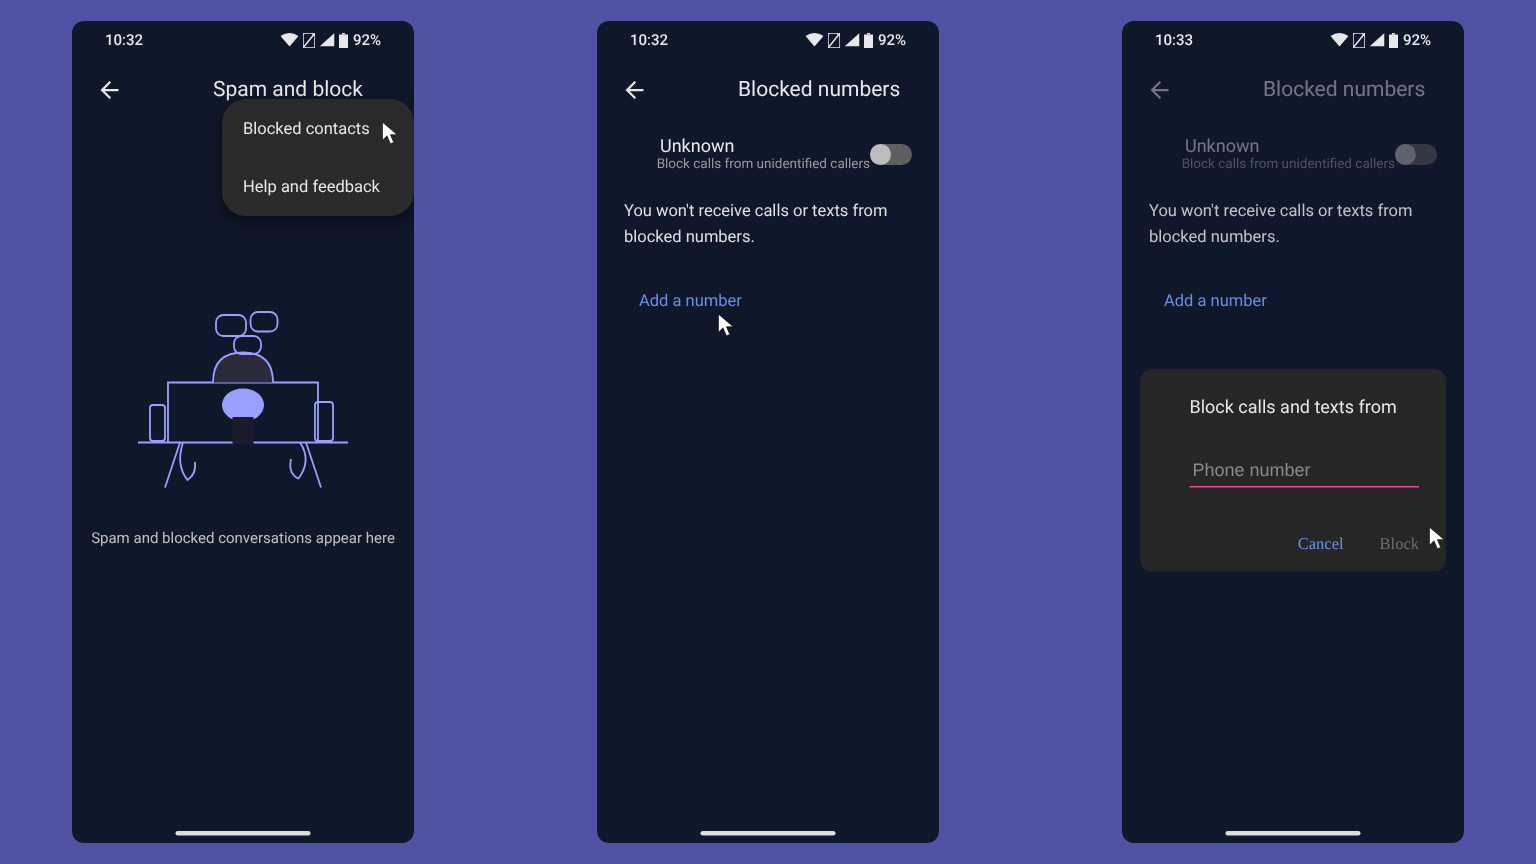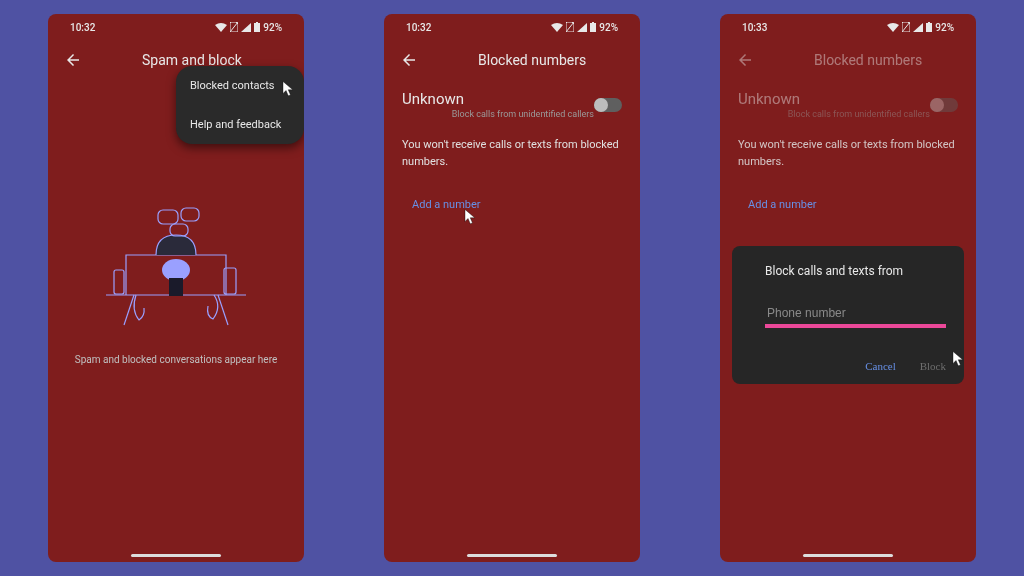--- a/index.html
+++ b/index.html
@@ -8,39 +8,39 @@
     width: 1024px;
     height: 576px;
     font-family: Roboto, -apple-system, sans-serif;
     display: flex;
     align-items: center;
     justify-content: space-between;
     padding: 14px 48px;
     gap: 60px;
   }
   .phone {
-    width: 256px;
+    width: 228px;
     height: 548px;
-    background: #7f1d1d;
+    background: #0f172a;
     border-radius: 8px;
     position: relative;
     overflow: hidden;
     color: #e8e8e8;
     flex-shrink: 0;
   }
   .status-bar {
     height: 26px;
     display: flex;
     align-items: center;
     justify-content: space-between;
     padding: 0 22px;
     font-size: 10px;
     font-weight: 500;
   }
-  .status-icons { display: flex; align-items: center; gap: 3px; }
+  .status-icons { display: flex; align-items: flex-start; gap: 3px; }
   .status-icons svg { display: block; }
   .header {
     display: flex;
     align-items: center;
     height: 40px;
     padding: 0 16px;
     gap: 20px;
   }
   .back-arrow { width: 18px; height: 18px; cursor: pointer; }
   .header-title { font-size: 14px; font-weight: 400; margin-left: 40px; }
@@ -72,21 +72,21 @@
     margin-top: 24px;
     text-align: center;
   }
   .setting-row {
     display: flex;
     align-items: center;
     justify-content: space-between;
     padding: 10px 18px 6px 18px;
   }
   .setting-text { flex: 1; }
-  .setting-title { font-size: 15px; }
+  .setting-title { font-size: 12px; margin-left: 24px; }
   .setting-sub { font-size: 9px; color: #9a9a9a; margin-top: 1px; text-align: right; }
   .toggle {
     width: 28px; height: 14px;
     border-radius: 7px;
     background: #5f5f5f;
     position: relative;
     cursor: pointer;
   }
   .toggle::after {
     content: '';
@@ -113,21 +113,21 @@
     left: 12px; right: 12px;
     top: 232px;
     background: #262626;
     border-radius: 8px;
     padding: 18px 18px 12px 33px;
   }
   .dialog-title { font-size: 12px; color: #e8e8e8; }
   .dialog-input {
     margin-top: 24px;
     border: none;
-    border-bottom: 4px solid #ec4899;
+    border-bottom: 1px solid #ec4899;
     background: transparent;
     color: #e8e8e8;
     font-size: 12px;
     width: 100%;
     padding: 4px 2px;
     outline: none;
   }
   .dialog-input::placeholder { color: #8a8a8a; }
   .dialog-actions {
     margin-top: 32px;

